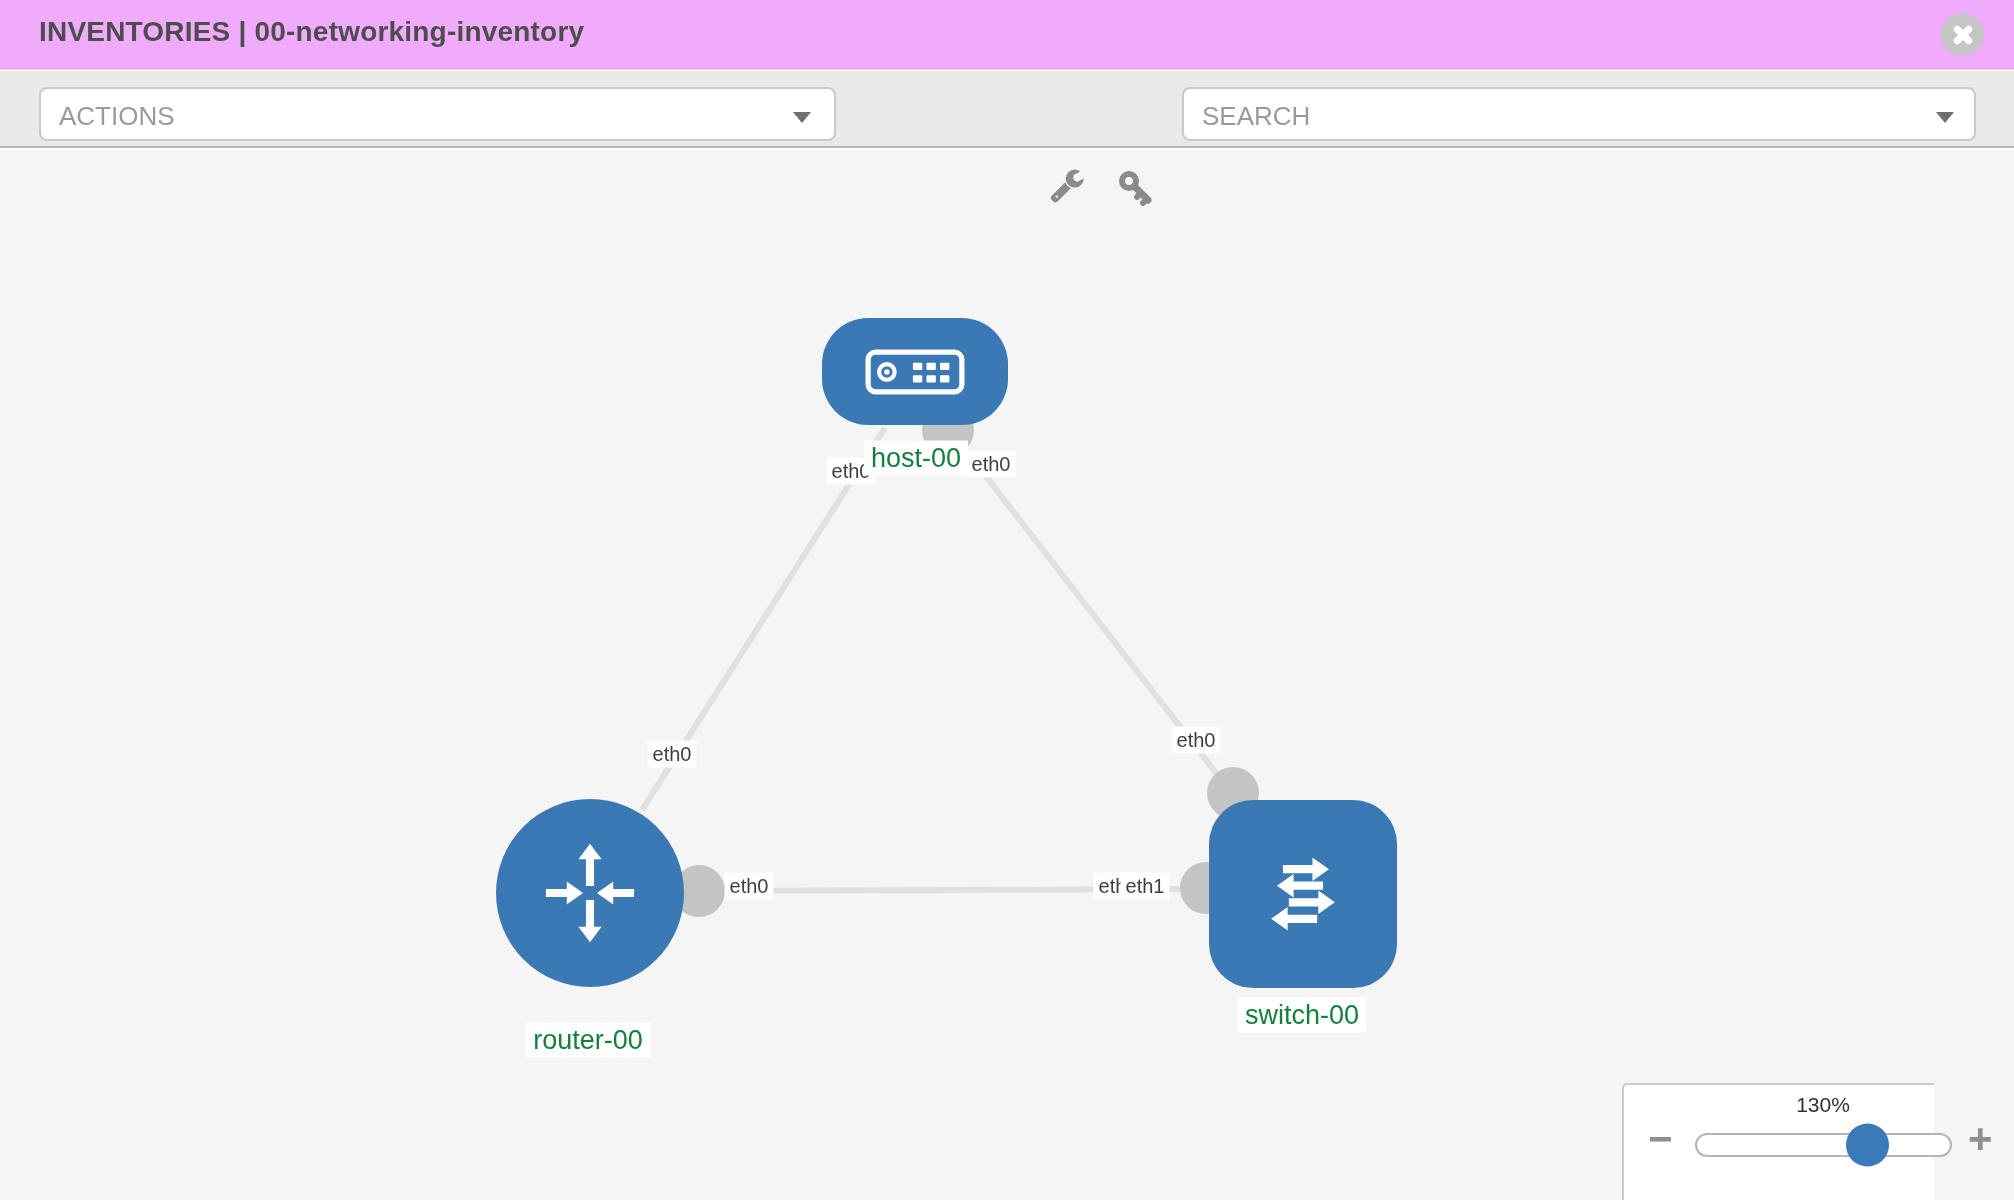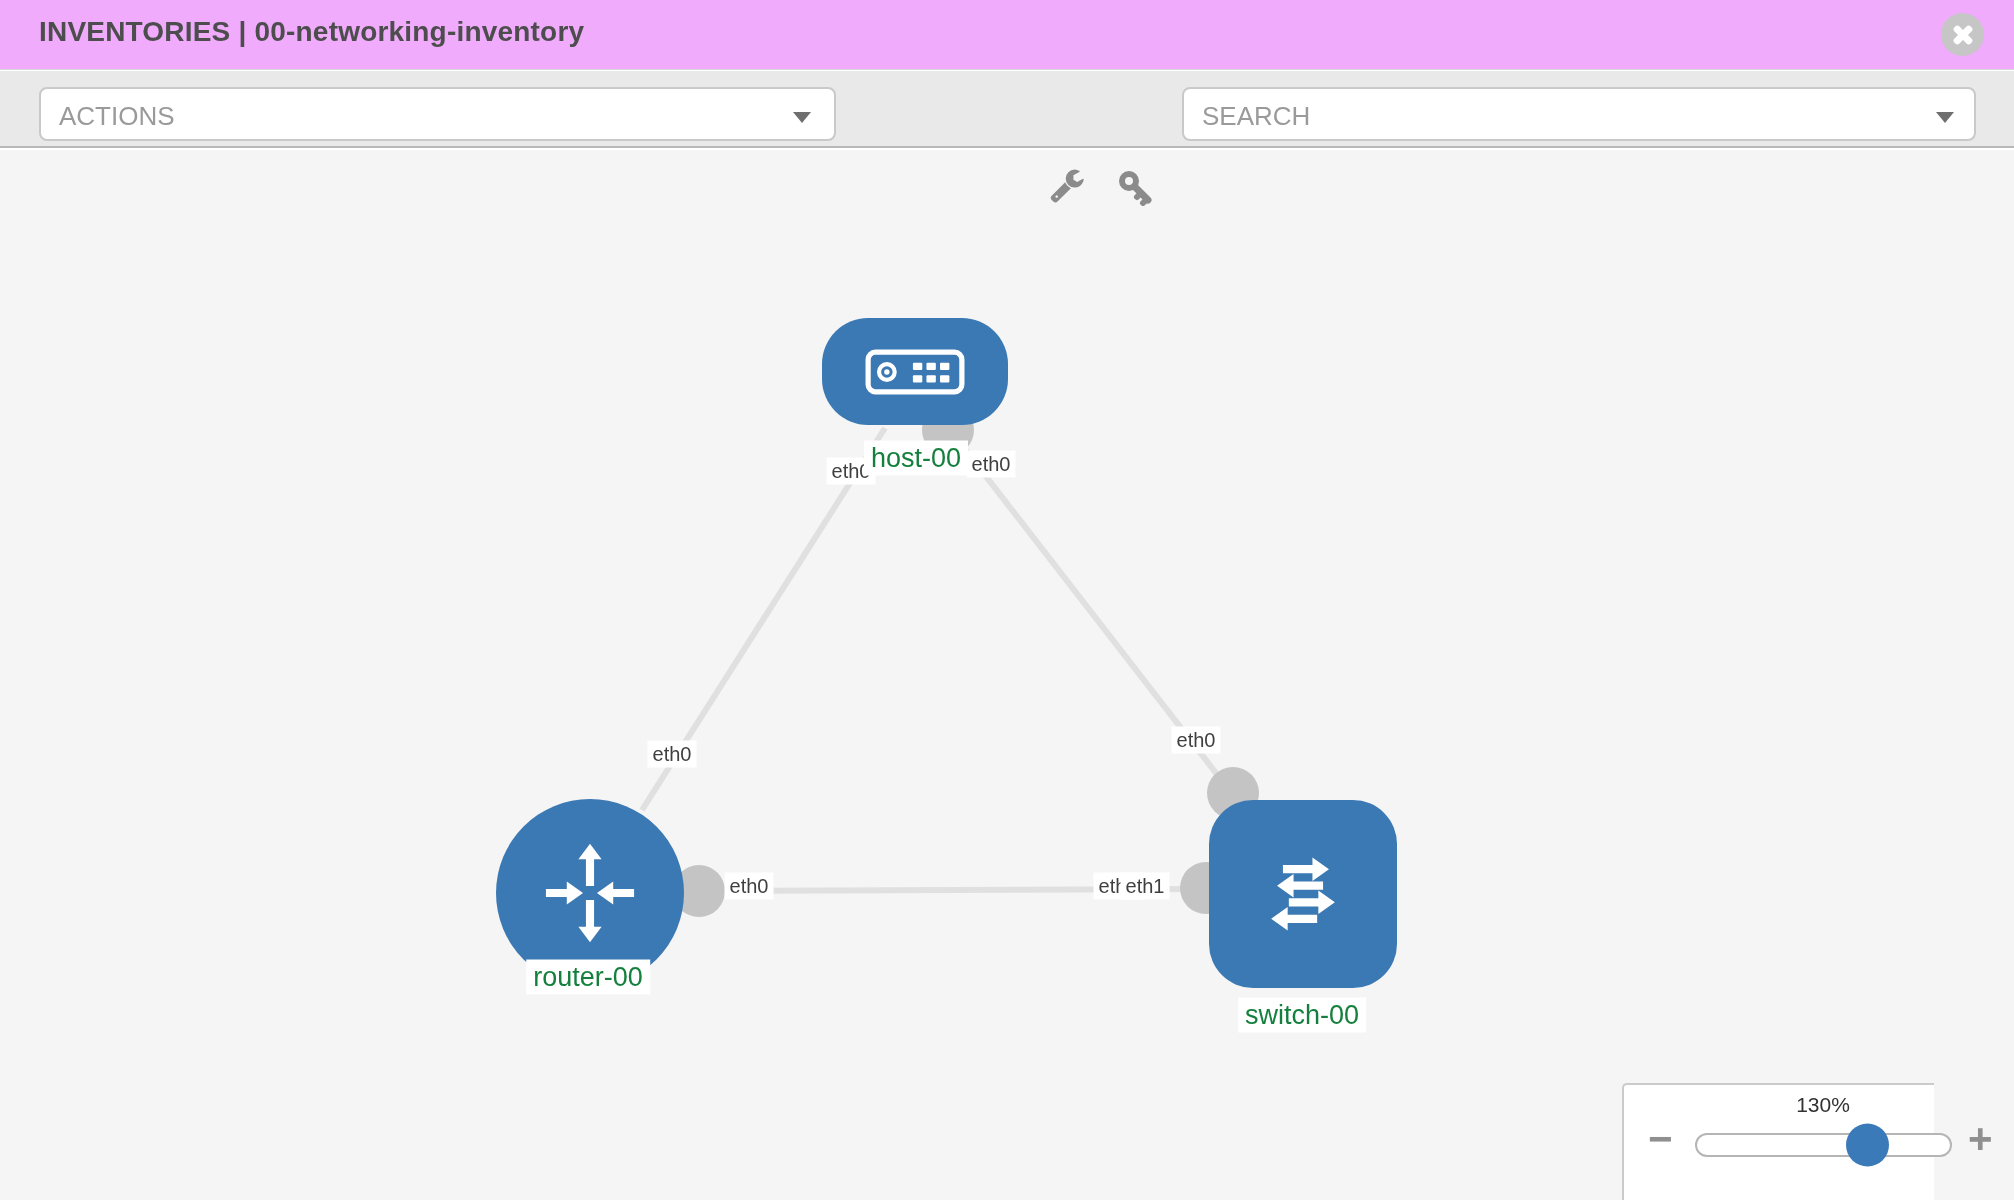--- a/index.html
+++ b/index.html
@@ -150,21 +150,21 @@
       <g fill="#fff">
         <path d="M33,25.5 H58 V19 L72,29 L58,39 V32.5 H33 Z"></path>
         <path d="M67,39.5 H42 V33 L28,43 L42,53 V46.5 H67 Z"></path>
         <path d="M38,53.5 H63 V47 L77,57 L63,67 V60.5 H38 Z"></path>
         <path d="M62,67.5 H37 V61 L23,71 L37,81 V74.5 H62 Z"></path>
       </g>
     </svg>
   </div>
 
   <div class="nlabel" style="left:916px; top:308px;">host-00</div>
-  <div class="nlabel" style="left:588px; top:827px;">router-00</div>
+  <div class="nlabel" style="left:588px; top:890px;">router-00</div>
   <div class="nlabel" style="left:1302px; top:865px;text-align:right;">switch-00</div>
 
   <div class="chip" style="left:851px; top:321px;">eth0</div>
   <div class="chip" style="left:991px; top:314px;">eth0</div>
   <div class="chip" style="left:672px; top:604px;">eth0</div>
   <div class="chip" style="left:1196px; top:590px;">eth0</div>
   <div class="chip" style="left:749px; top:736px;">eth0</div>
   <div class="chip" style="left:1118px; top:736px;">eth0</div>
   <div class="chip over" style="left:1145px; top:736px;">eth1</div>
 

